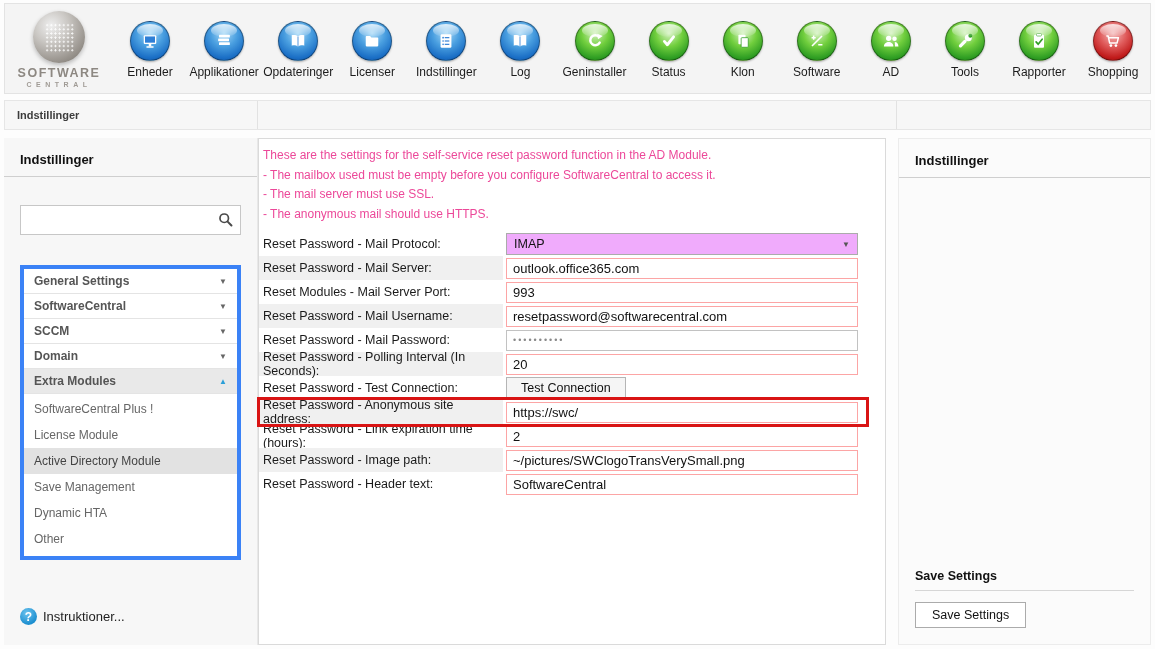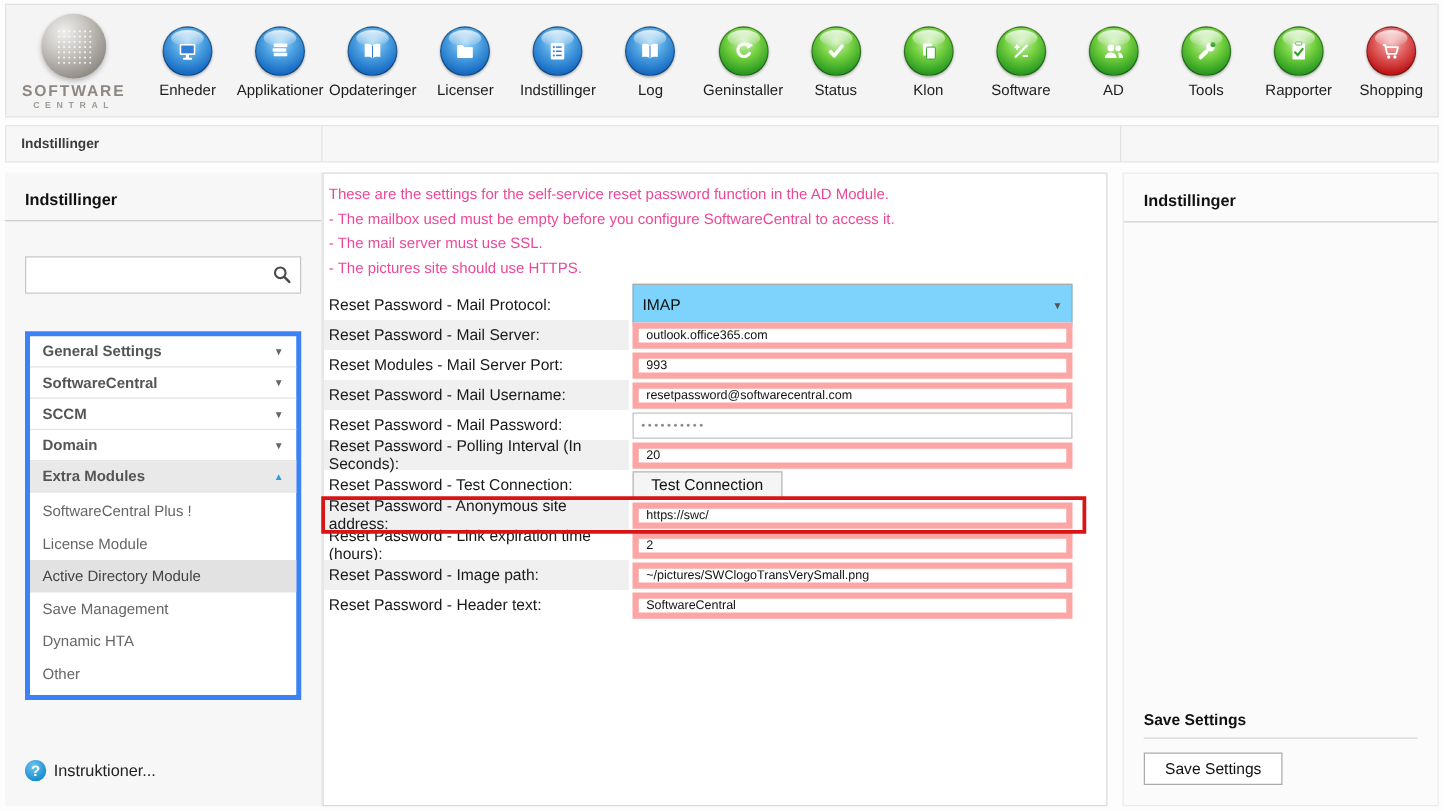--- a/index.html
+++ b/index.html
@@ -62,23 +62,23 @@
 
   
   .intro{padding:7px 10px 0 4px;}
   .intro div{font-size:12px;color:#ec4899;line-height:19.5px;}
   .intro .bold{font-weight:normal;}
   .form{margin-top:8px;}
   .frow{position:relative;display:flex;align-items:center;height:24px;}
   .flabel{width:244px;height:24px;display:flex;align-items:center;padding-left:4px;box-sizing:border-box;font-size:12.5px;color:#1a1a1a;}
   .frow.alt .flabel{background:#f0f0f0;}
   .fctrl{margin-left:3px;width:352px;}
-  .tinput{width:100%;height:21px;box-sizing:border-box;border:5px solid #fca5a5;background:#fff;font-size:10px;color:#111;padding:0 6px;outline:none;font-family:"Liberation Sans",sans-serif;}
+  .tinput{width:100%;height:21px;box-sizing:border-box;border:1px solid #fca5a5;background:#fff;font-size:13px;color:#111;padding:0 6px;outline:none;font-family:"Liberation Sans",sans-serif;}
   .pwd{color:#8a8a8a;font-size:9px;letter-spacing:2px;display:flex;align-items:center;height:21px;border:1px solid #c2c2c2;background:#fff;box-sizing:border-box;padding:0 6px;}
-  .dropdown{height:22px;border:1px solid #ababab;background:#7dd3fc;display:flex;align-items:center;justify-content:space-between;padding:16px 7px;box-sizing:border-box;cursor:pointer;}
+  .dropdown{height:22px;border:1px solid #ababab;background:#f0abfc;display:flex;align-items:center;justify-content:space-between;padding:4px 7px;box-sizing:border-box;cursor:pointer;}
   .dropdown .dval{font-size:12.5px;color:#111;}
   .dropdown .darr{font-size:8px;color:#555;}
   .btn{height:23px;background:#f5f5f5;border:1px solid #b5b5b5;font-size:12.5px;color:#111;padding:0 14px;cursor:pointer;font-family:"Liberation Sans",sans-serif;}
   .redframe{position:absolute;left:-2px;top:-3px;width:606px;height:24px;border:3px solid #d91414;pointer-events:none;z-index:5;}
 
   
   .savearea{position:absolute;left:16px;right:16px;bottom:16px;}
   .save-head{font-size:12.5px;font-weight:bold;color:#111;padding-bottom:7px;border-bottom:1px solid #d6d6d6;}
   .save-btn{margin-top:11px;height:26px;background:#fff;border:1px solid #ababab;font-size:12.5px;color:#111;padding:0 16px;cursor:pointer;font-family:"Liberation Sans",sans-serif;}
 </style>
@@ -320,21 +320,21 @@
       <span class="qmark">?</span>
       <span class="itext">Instruktioner...</span>
     </div>
   </div>
 
   <div class="mainpanel">
     <div class="intro">
       <div>These are the settings for the self-service reset password function in the AD Module.</div>
       <div class="bold">- The mailbox used must be empty before you configure SoftwareCentral to access it.</div>
       <div>- The mail server must use SSL.</div>
-      <div>- The pictures site should use HTTPS.</div>
+      <div>- The anonymous mail should use HTTPS.</div>
     </div>
 
     <div class="form">
 
       <div class="frow">
         <div class="flabel">Reset Password - Mail Protocol:</div>
         <div class="fctrl">
           <div class="dropdown">
             <span class="dval">IMAP</span>
             <span class="darr">▼</span>

